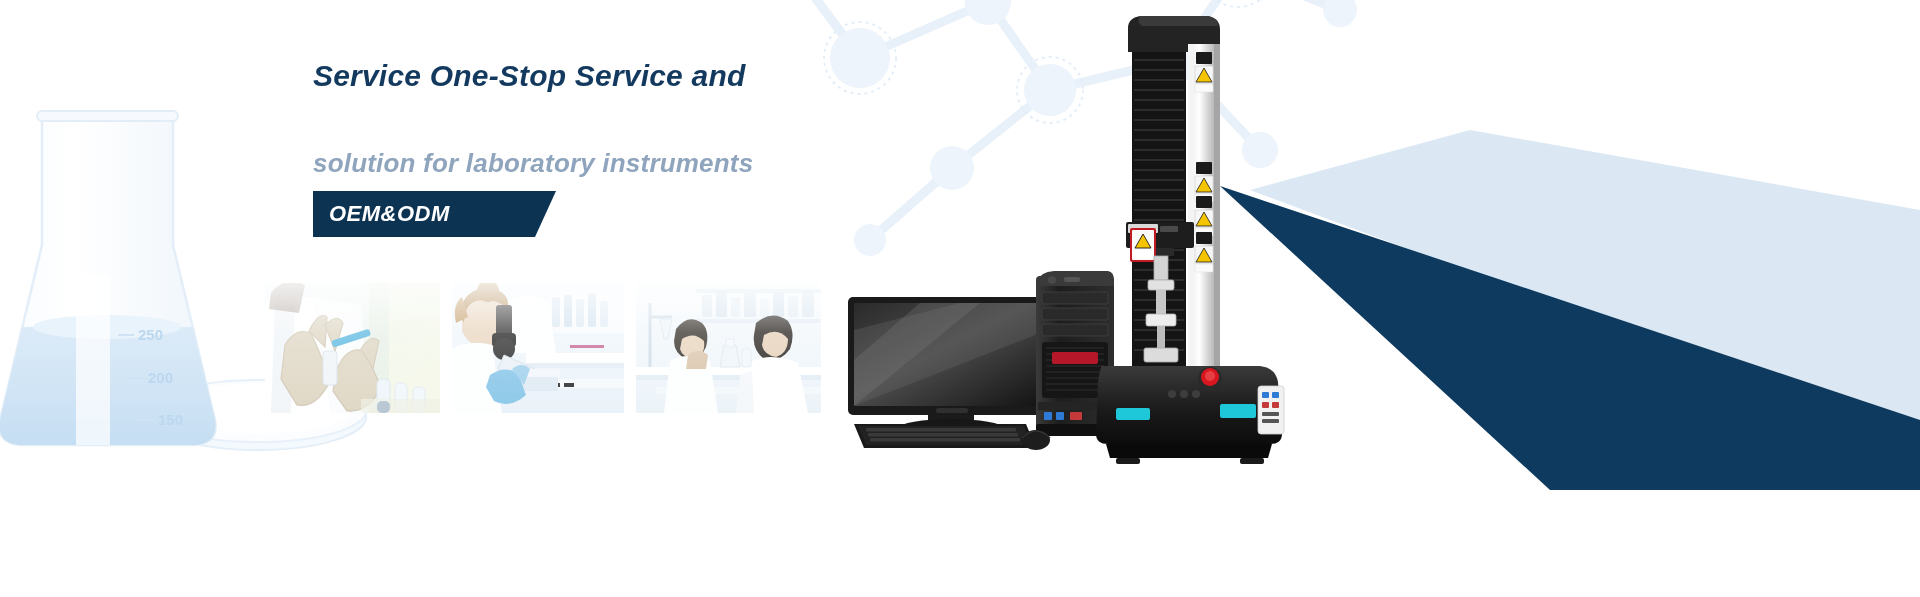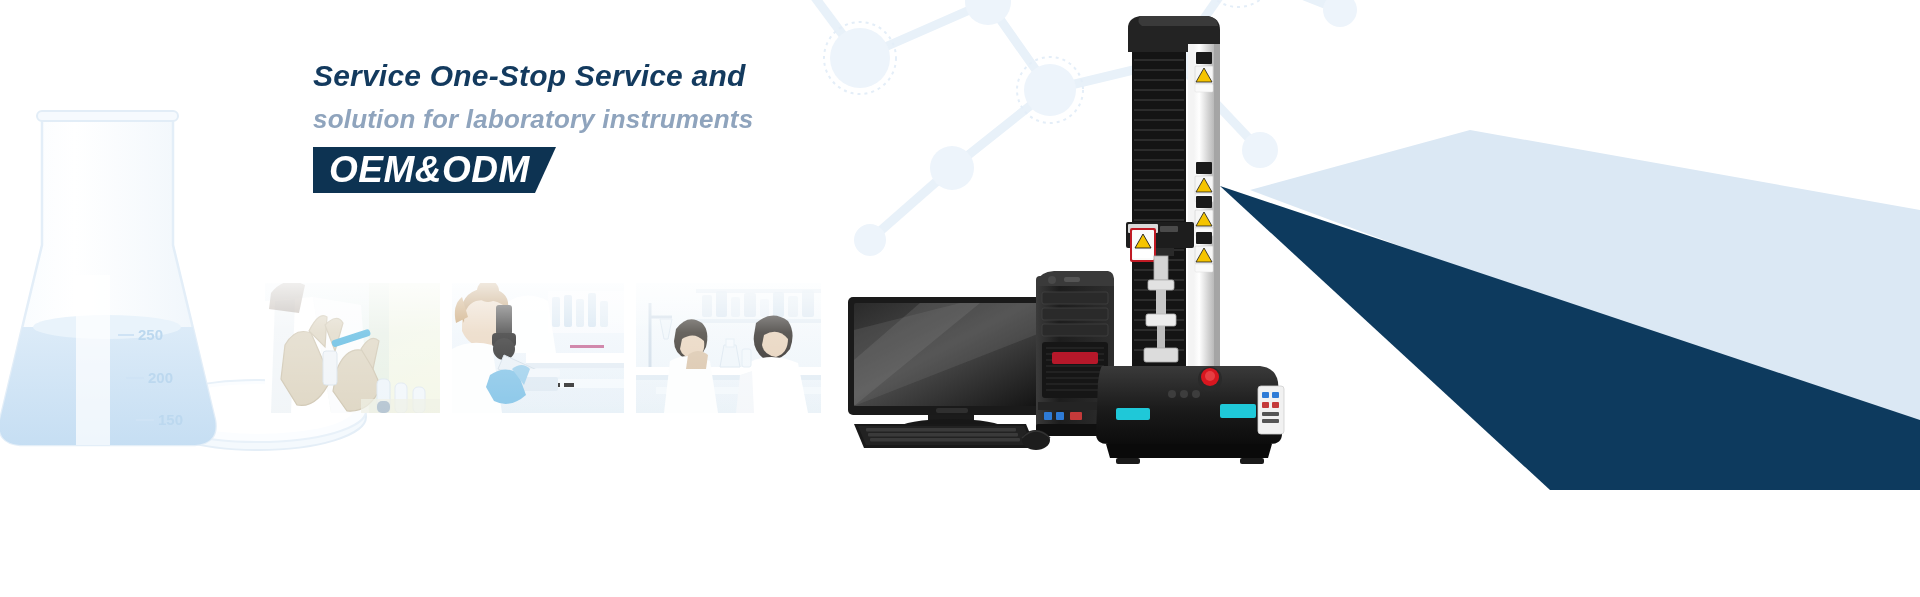--- a/index.html
+++ b/index.html
@@ -67,41 +67,42 @@
     white-space: nowrap;
   }
   .headline-secondary {
     font-size: 26px;
     font-style: italic;
     font-weight: bold;
     color: #8fa4bd;
     letter-spacing: 0.2px;
     line-height: 44px;
     white-space: nowrap;
+    margin-top: 44px;
   }
   .badge-wrap {
     position: relative;
     display: inline-block;
     margin-top: 6px;
     height: 46px;
   }
   .badge-shape {
     position: absolute;
     left: 0;
     top: 0;
     width: 243px;
     height: 46px;
   }
   .badge-label {
     position: relative;
     display: block;
     padding: 0 44px 0 16px;
     height: 46px;
     line-height: 46px;
-    font-size: 37px;
+    font-size: 22px;
     font-weight: bold;
     font-style: italic;
     color: #ffffff;
     letter-spacing: 0.5px;
     white-space: nowrap;
   }
 
   
   .photo-strip {
     position: absolute;

